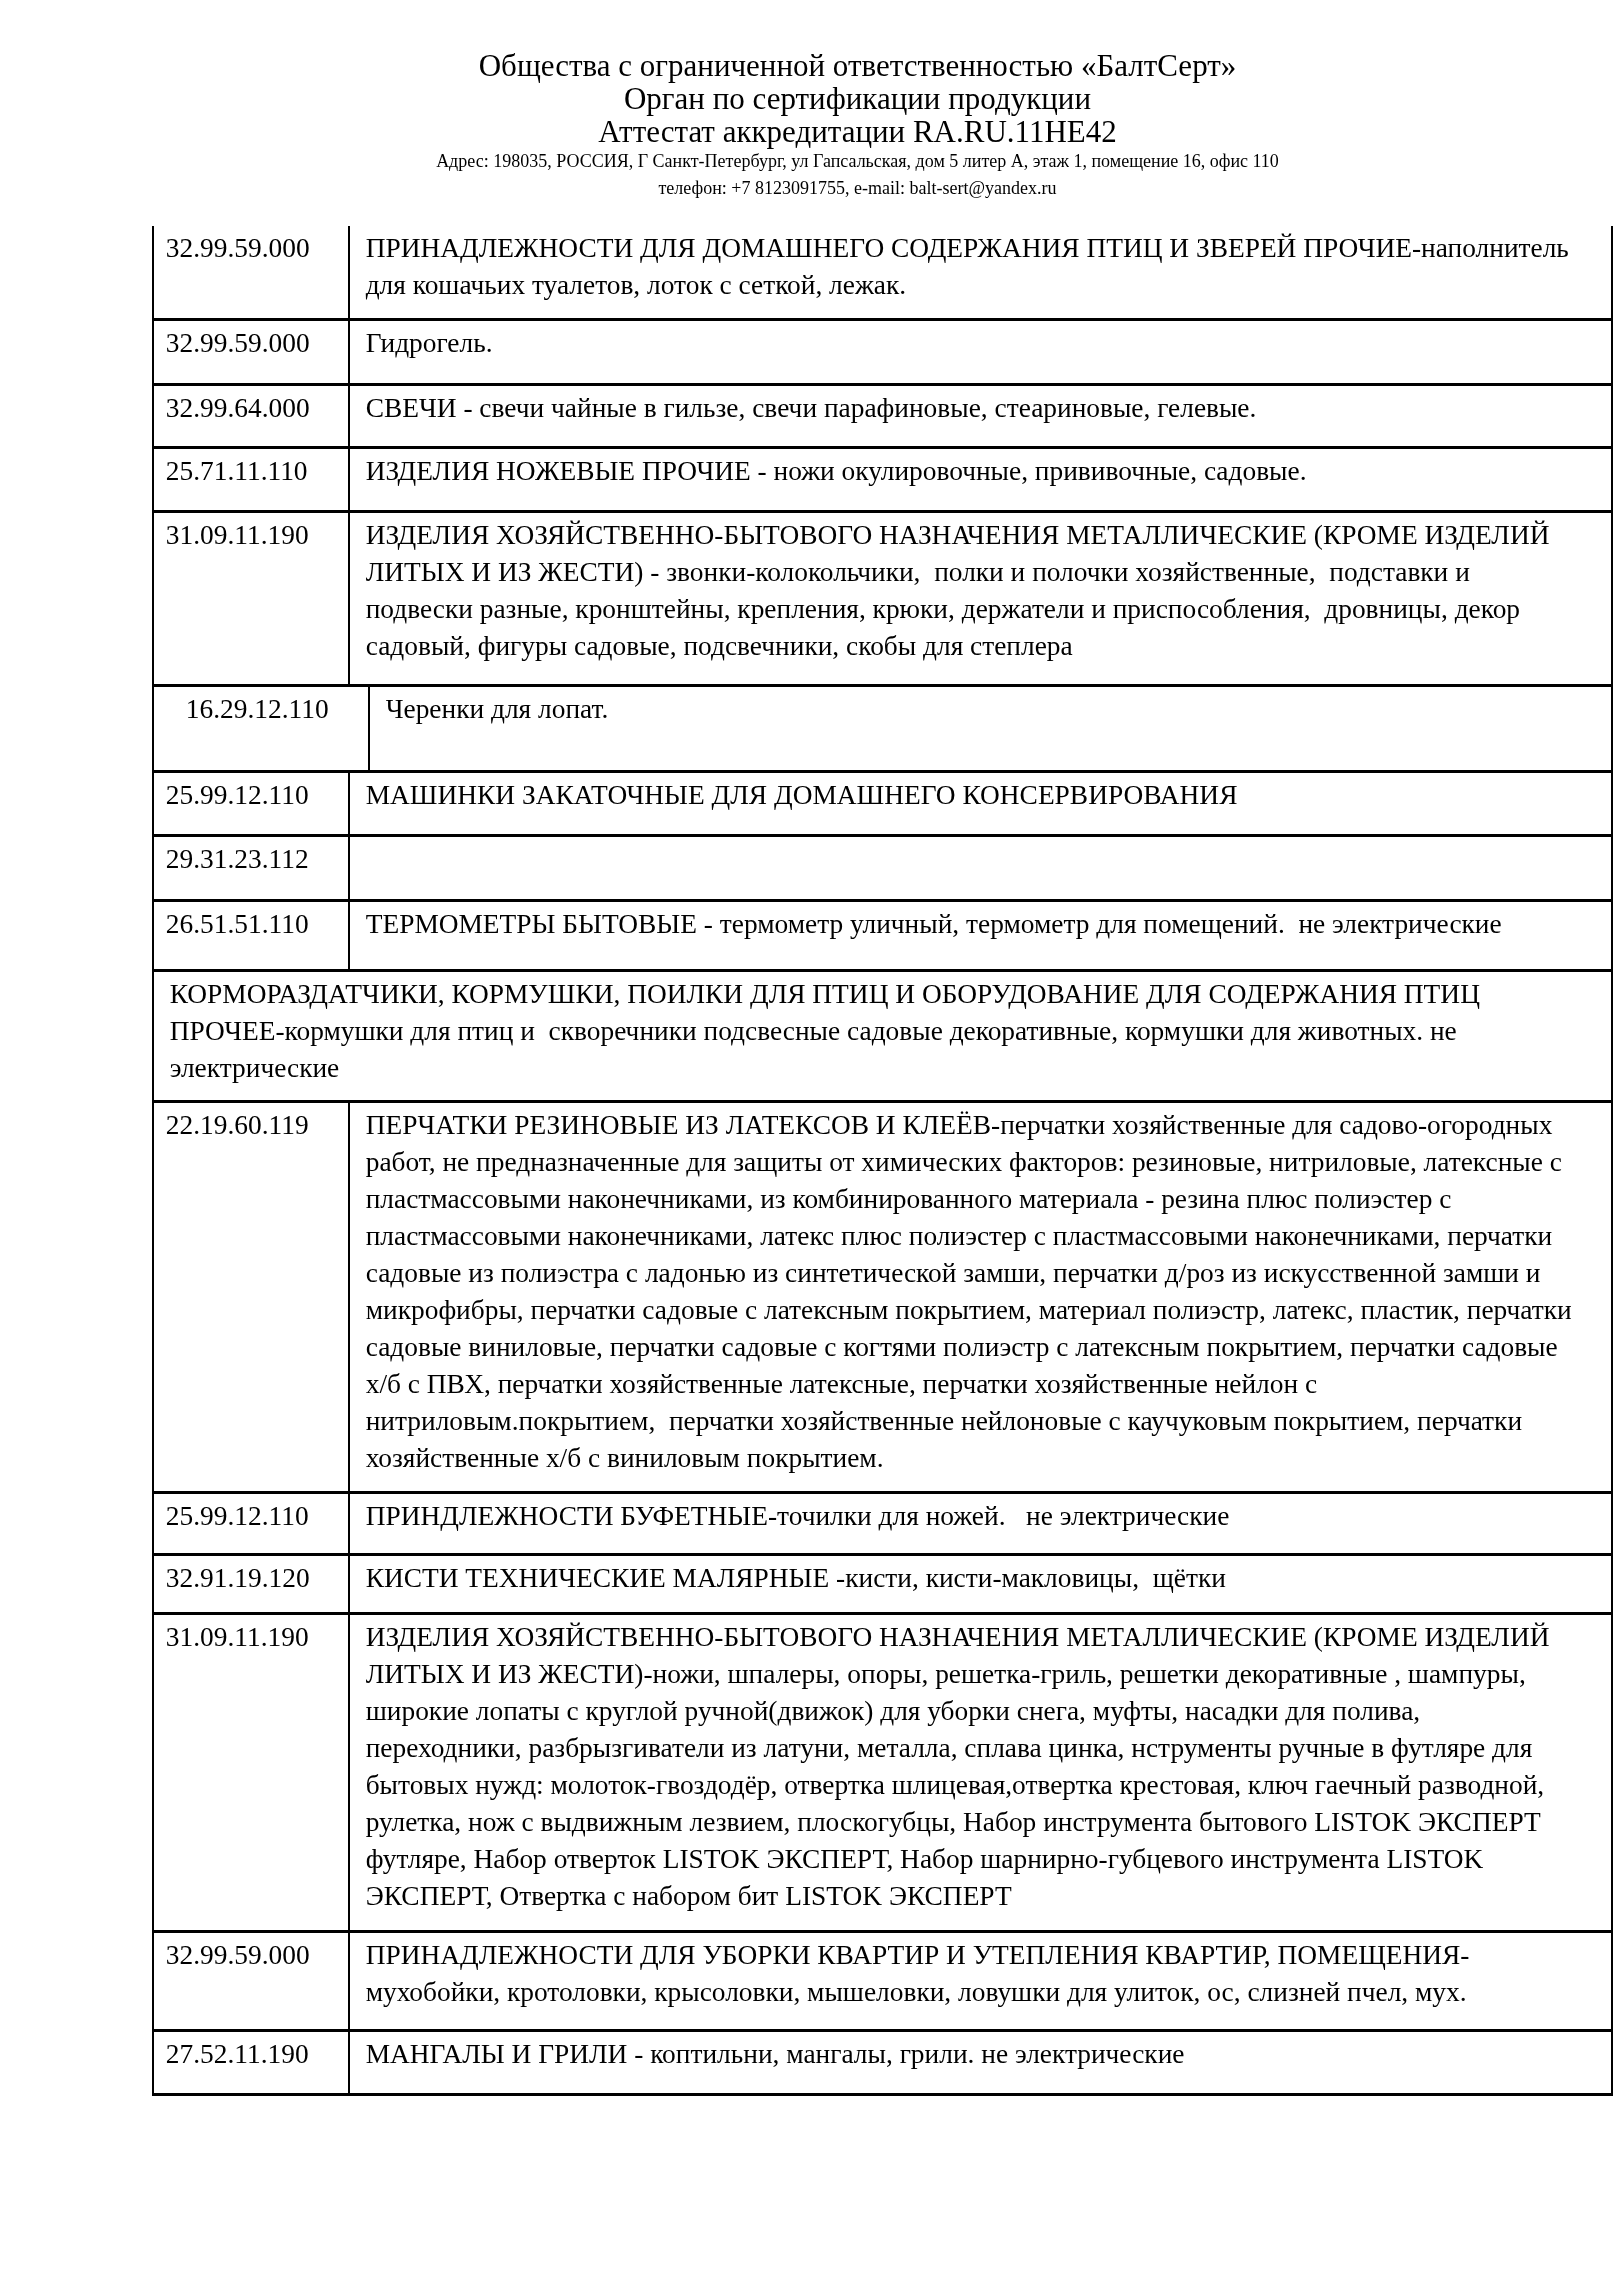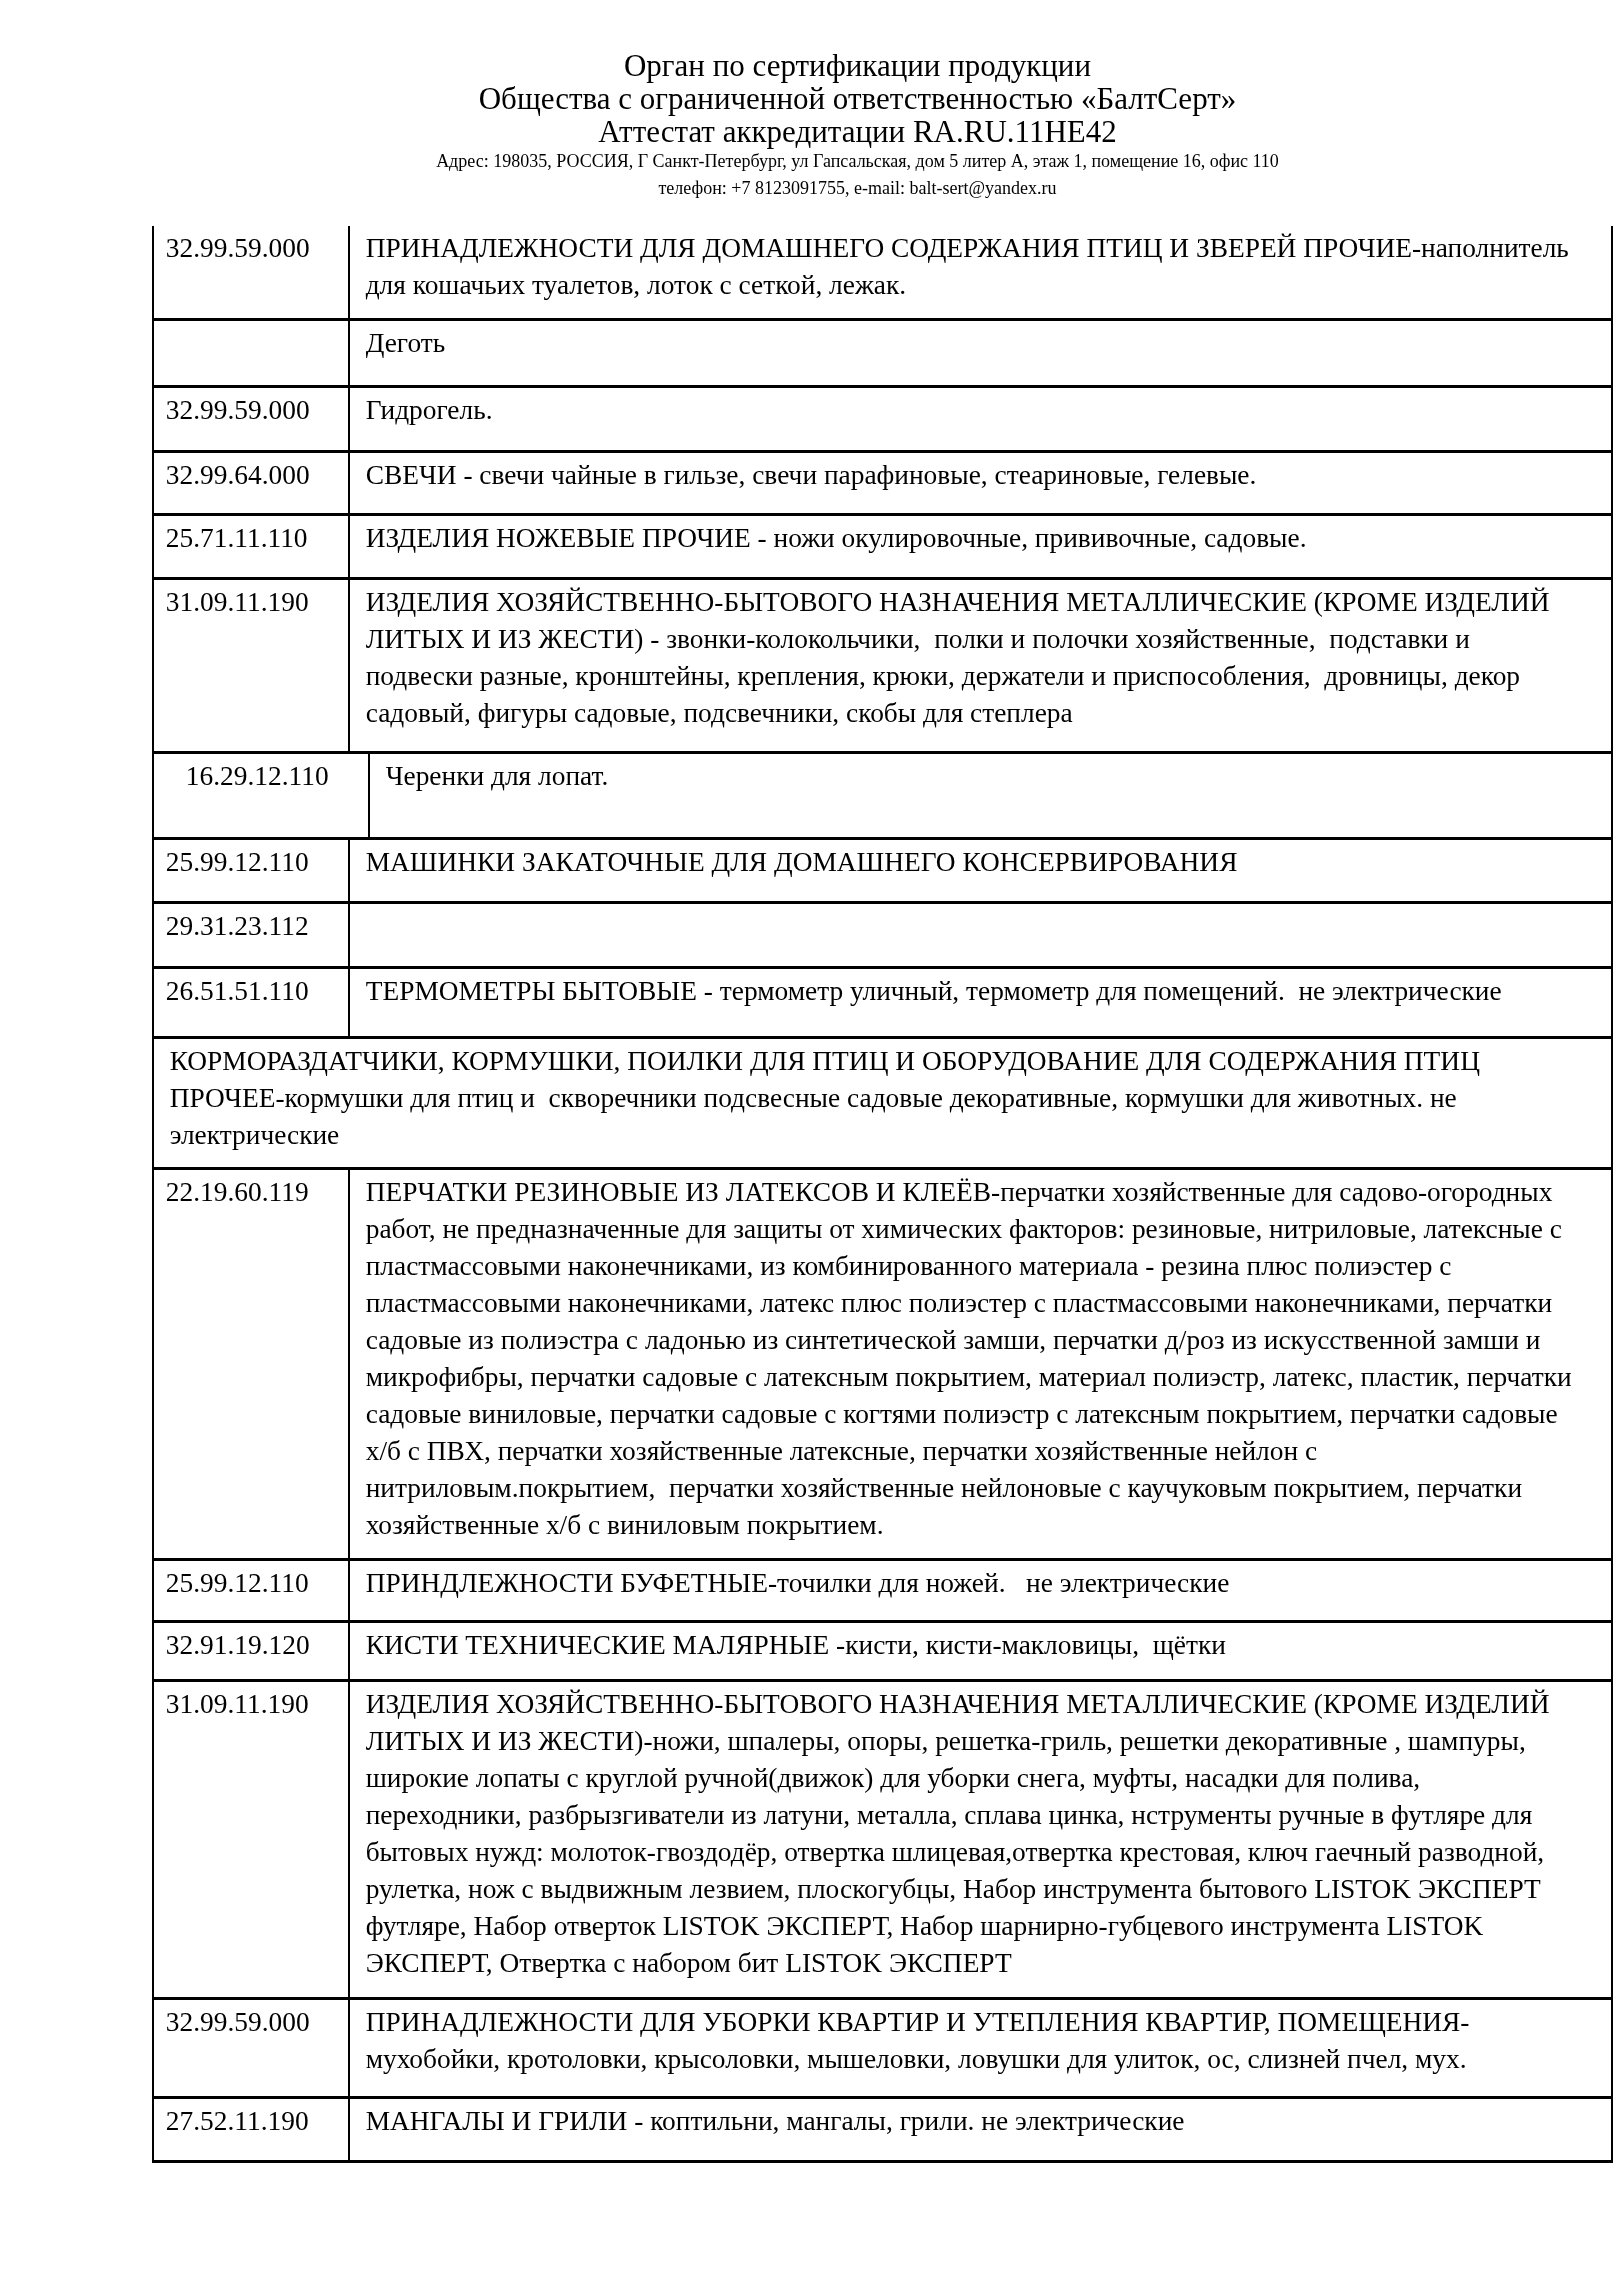--- a/index.html
+++ b/index.html
@@ -53,38 +53,34 @@
   .cell-desc {
     flex: 1 1 auto;
     padding: 3.9px 29px 13.7px 15.7px;
     white-space: pre-wrap;
   }
 </style>
 </head>
 <body>
 
 <div class="doc-header">
+  <div class="title-line">Общества с ограниченной ответственностью «БалтСерт»</div>
   <div class="title-line">Орган по сертификации продукции</div>
-  <div class="title-line">Общества с ограниченной ответственностью «БалтСерт»</div>
   <div class="title-line">Аттестат аккредитации RA.RU.11НЕ42</div>
   <div class="addr-line">Адрес: 198035, РОССИЯ, Г Санкт-Петербург, ул Гапсальская, дом 5 литер А, этаж 1, помещение 16, офис 110</div>
   <div class="addr-line">телефон: +7 8123091755, e-mail: balt-sert@yandex.ru</div>
 </div>
 
 <div class="doc-table">
 
     <div class="t-row" style="min-height: 90px;">
       <div class="cell cell-code">32.99.59.000</div>
       <div class="cell cell-desc">ПРИНАДЛЕЖНОСТИ ДЛЯ ДОМАШНЕГО СОДЕРЖАНИЯ ПТИЦ И ЗВЕРЕЙ ПРОЧИЕ-наполнитель для кошачьих туалетов, лоток с сеткой, лежак.</div>
     </div>
 
-    <div class="t-row" style="min-height: 67px;">
-      <div class="cell cell-code"></div>
-      <div class="cell cell-desc">Деготь</div>
-    </div>
 
     <div class="t-row" style="min-height: 65px;">
       <div class="cell cell-code">32.99.59.000</div>
       <div class="cell cell-desc">Гидрогель.</div>
     </div>
 
     <div class="t-row" style="min-height: 63px;">
       <div class="cell cell-code">32.99.64.000</div>
       <div class="cell cell-desc">СВЕЧИ - свечи чайные в гильзе, свечи парафиновые, стеариновые, гелевые.</div>
     </div>

